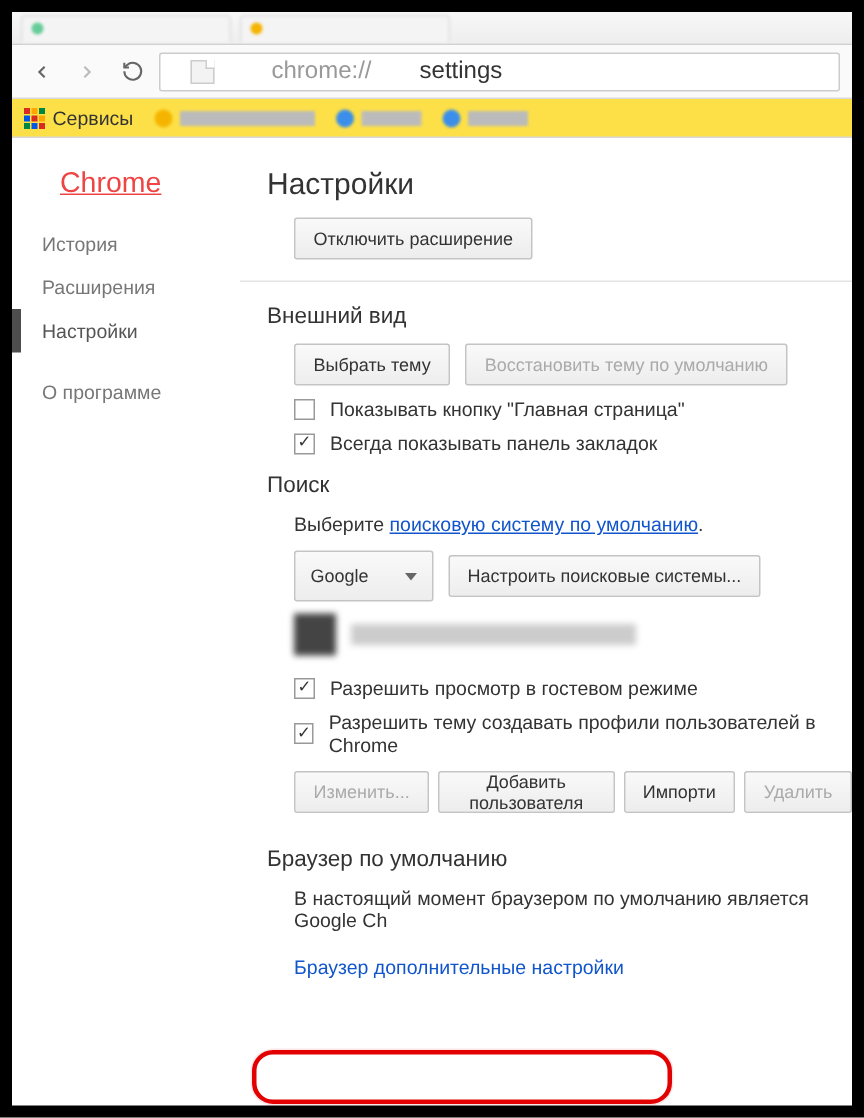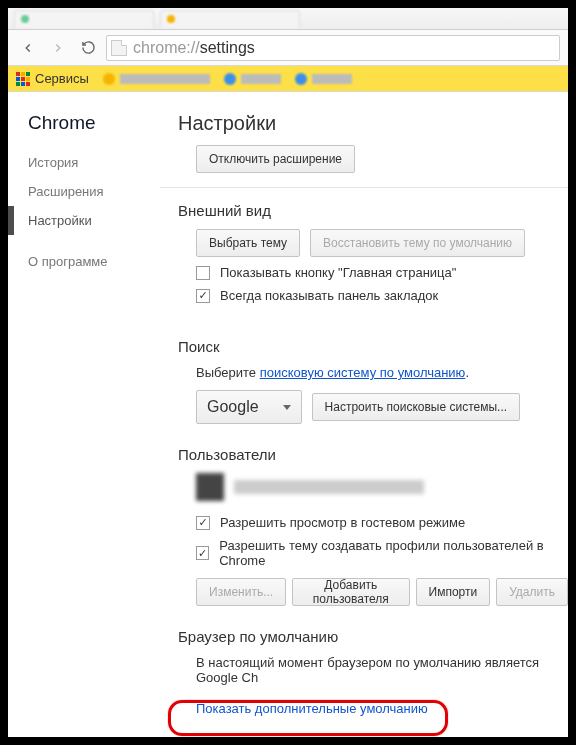--- a/index.html
+++ b/index.html
@@ -54,24 +54,25 @@
     color:#666;
     border-radius:3px;
   }
   .nav-btn.disabled { color:#bbb; }
   .omnibox {
     flex:1;
     height:26px;
     border:1px solid #ccc;
     border-radius:2px;
     display:flex;align-items:center;
-    padding:0 4px;
+    padding:0 20px;
     background:#fff;
     font-size:16px;
     color:#555;
+    gap:32px;
   }
   .omnibox .file-icon {
     width:16px;height:16px;margin-right:6px;
     background:#f3f3f3;border:1px solid #ccc;
     position:relative;
   }
   .omnibox .file-icon::after{
     content:"";position:absolute;right:-1px;top:-1px;width:5px;height:5px;
     background:#fff;border-left:1px solid #ccc;border-bottom:1px solid #ccc;
   }
@@ -95,21 +96,21 @@
   .apps-icon span:nth-child(6){background:#ffa700;}
   .apps-icon span:nth-child(7){background:#008744;}
   .apps-icon span:nth-child(8){background:#0057e7;}
   .apps-icon span:nth-child(9){background:#d62d20;}
   .bk-item{ display:flex;align-items:center;gap:5px;filter:blur(1px);color:#666; }
   .bk-item.first{ filter:none;color:#333; }
   .bk-dot{width:12px;height:12px;border-radius:50%;}
   
   .content { position:absolute; top:84px; left:0; right:0; bottom:0; display:flex; }
   .sidebar { width:152px; padding:20px 0; }
-  .brand { font-size:19px; color:#0f172a; padding:0 20px 14px; font-weight:400;}
+  .brand { font-size:19px; color:#ef4444; padding:0 32px 14px; font-weight:400;text-decoration:underline;}
   .side-item { padding:7px 20px; color:#777; cursor:pointer; font-size:13px; }
   .side-item.active { color:#555; position:relative; }
   .side-item.active::before{
     content:"";position:absolute;left:0;top:0;bottom:0;width:6px;background:#4d4d4d;
   }
   .side-gap{ height:12px; }
   .main { flex:1; padding:20px 0 0 18px; overflow:hidden; }
   .page-title{ font-size:20px; color:#333; margin-bottom:10px; }
   .btn {
     display:inline-flex;align-items:center;justify-content:center;
@@ -127,21 +128,21 @@
   .row{ margin:8px 0 8px 18px; display:flex;align-items:center;gap:10px; }
   .check{ width:14px;height:14px;border:1px solid #999;background:#fff;display:inline-flex;align-items:center;justify-content:center; }
   .check.checked::after{ content:"✓"; font-size:11px; color:#333; line-height:1; }
   .desc{ font-size:13px; color:#333; margin:6px 0 10px 18px; }
   .link{ color:#1155cc; text-decoration:underline; cursor:pointer; }
   .select{
     display:inline-flex;align-items:center;gap:24px;
     height:28px;padding:16px 10px;
     background:linear-gradient(#f9f9f9,#ededed);
     border:1px solid #c4c4c4;border-radius:2px;
-    font-size:16px;color:#333;cursor:pointer;
+    font-size:12px;color:#333;cursor:pointer;
   }
   .caret{ width:0;height:0;border-left:4px solid transparent;border-right:4px solid transparent;border-top:5px solid #666; }
   .user-row{ margin:6px 0 14px 18px; display:flex;align-items:center;gap:10px; filter:blur(2px);}
   .avatar{width:28px;height:28px;background:#444;}
   .user-text{width:190px;height:14px;background:#ccc;}
   .btn-row{ margin:10px 0 0 18px; display:flex; gap:6px; }
   .highlight-ring{
     position:absolute;
     border:3px solid #e20000;
     border-radius:14px;
@@ -242,33 +243,32 @@
       </div>
       <div class="row">
         <span class="check"></span>
         <span>Показывать кнопку "Главная страница"</span>
       </div>
       <div class="row">
         <span class="check checked"></span>
         <span>Всегда показывать панель закладок</span>
       </div>
 
-      <div class="section-title" style="margin-top:35px">Поиск</div>
+      <div class="section-title" style="margin-top:12px">Поиск</div>
       <div class="desc">
         <span>Выберите </span><span class="link">поисковую систему по умолчанию</span><span>.</span>
       </div>
       <div class="row">
         <span class="select">
           <span>Google</span>
           <span class="caret"></span>
         </span>
         <span class="btn">Настроить поисковые системы...</span>
       </div>
 
-      <div class="section-title" style="margin-top:22px">Пользователи</div>
       <div class="user-row">
         <span class="avatar"></span>
         <span class="user-text"></span>
       </div>
       <div class="row">
         <span class="check checked"></span>
         <span>Разрешить просмотр в гостевом режиме</span>
       </div>
       <div class="row">
         <span class="check checked"></span>
@@ -278,19 +278,19 @@
         <span class="btn disabled">Изменить...</span>
         <span class="btn">Добавить пользователя</span>
         <span class="btn">Импорти</span>
         <span class="btn disabled">Удалить</span>
       </div>
 
       <div class="section-title" style="margin-top:22px">Браузер по умолчанию</div>
       <div class="desc">В настоящий момент браузером по умолчанию является Google Ch</div>
 
       <div class="show-more">
-        <span class="link" style="text-decoration:none">Показать дополнительные умолчанию</span>
+        <span class="link" style="text-decoration:none">Браузер дополнительные настройки</span>
       </div>
     </div>
   </div>
 
   <div class="highlight-ring" style="left:160px;top:692px;width:280px;height:36px"></div>
 </div>
 
 </body></html>

